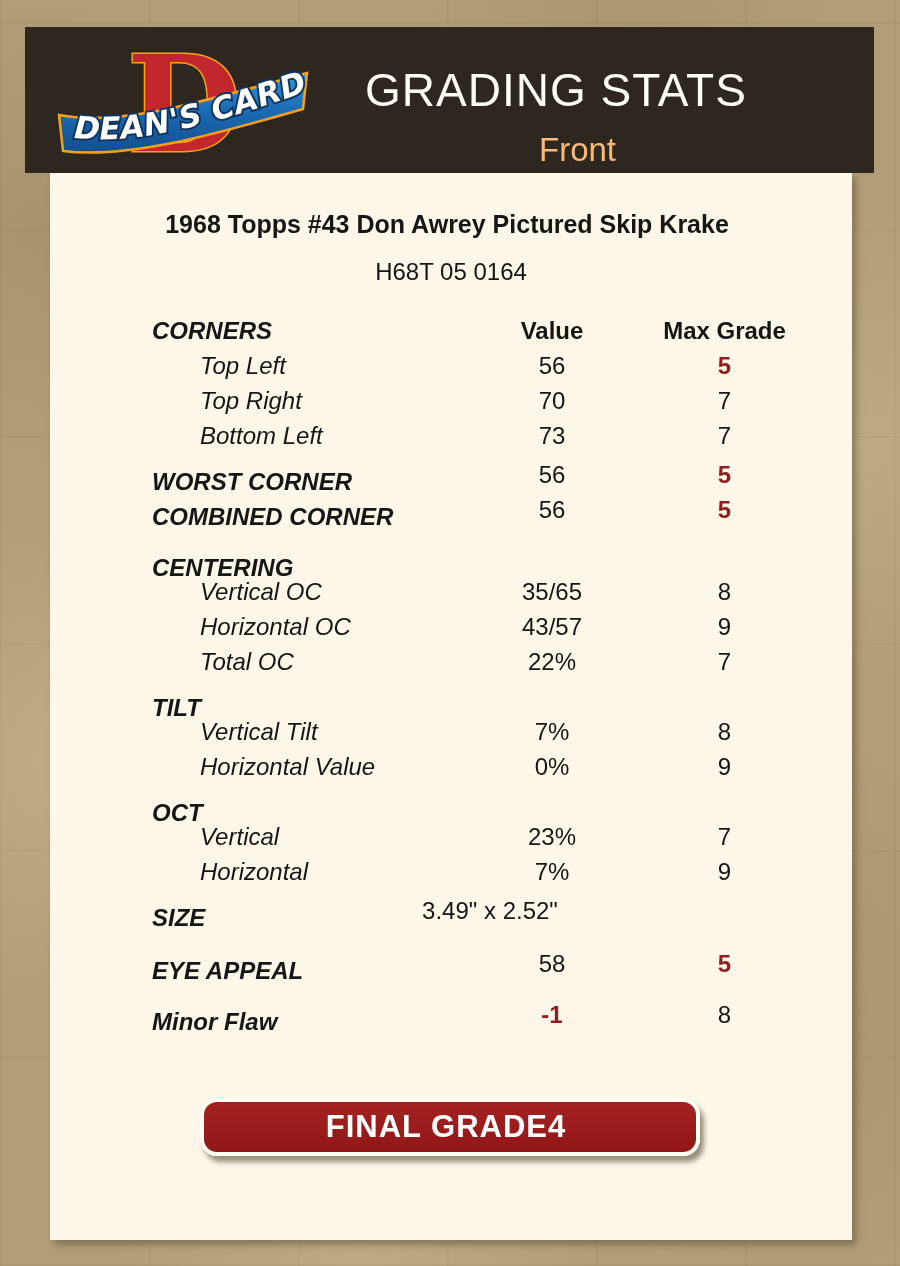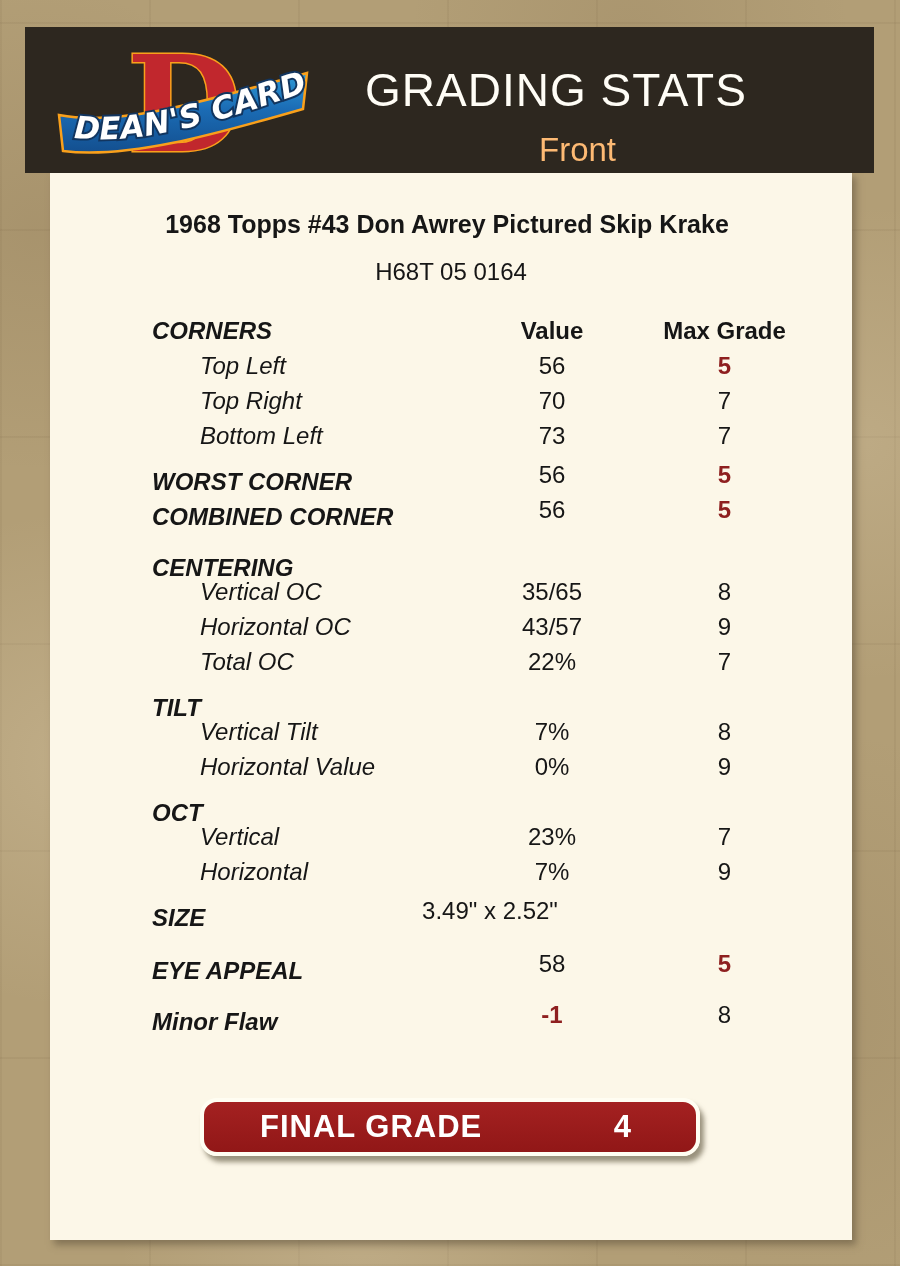--- a/index.html
+++ b/index.html
@@ -72,21 +72,21 @@
   .red { color:#8e1f1f; font-weight:bold; }
   .shift-left { transform:translateX(-62px); }
   .spacer { height:16px; }
 
   
   .final-grade {
     position:absolute; left:150px; top:926px; width:500px; height:58px;
     background:linear-gradient(#a42121, #911717);
     border:4px solid #fffdf2; border-radius:17px;
     box-shadow:4px 6px 5px rgba(100,90,68,.65);
-    display:flex; align-items:center; justify-content:space-between;
+    display:flex; align-items:center; justify-content:center;
     padding:0 64px 0 56px;
     color:#ffffff; font-size:31px; font-weight:bold; letter-spacing:1px;
     cursor:default;
   }
 </style>
 </head>
 <body>
 
 <div class="bg-texture"></div>
 

